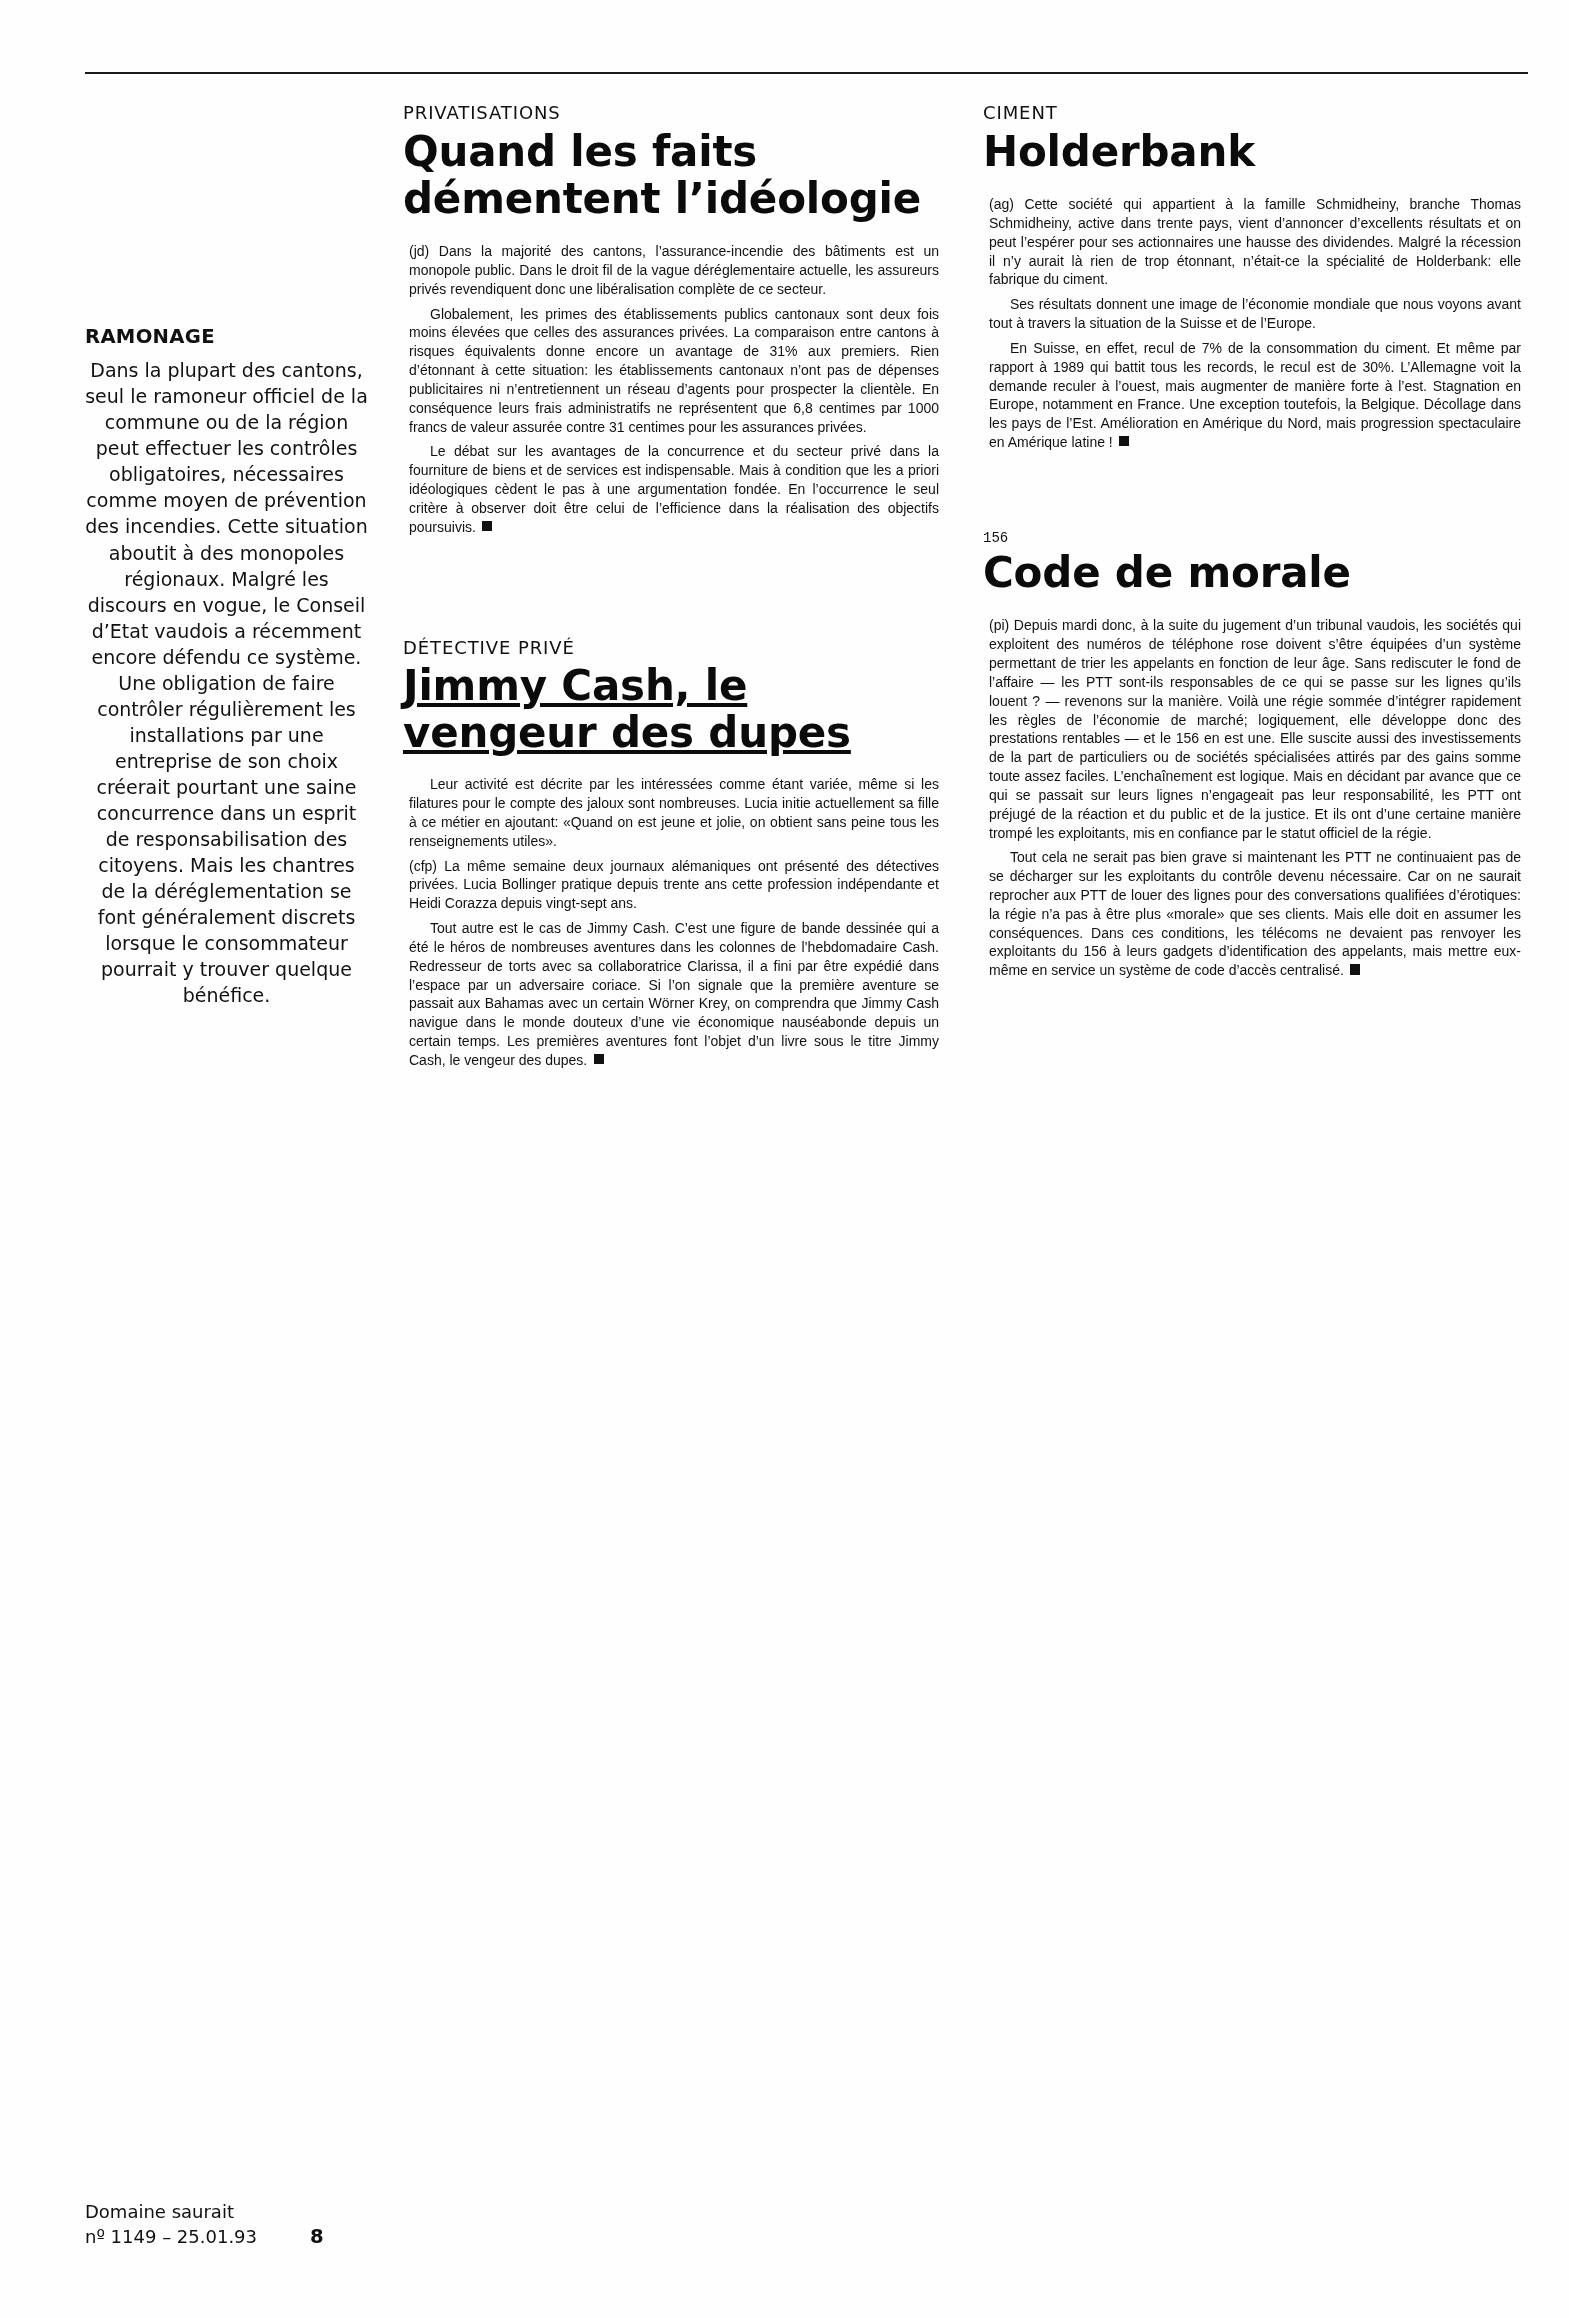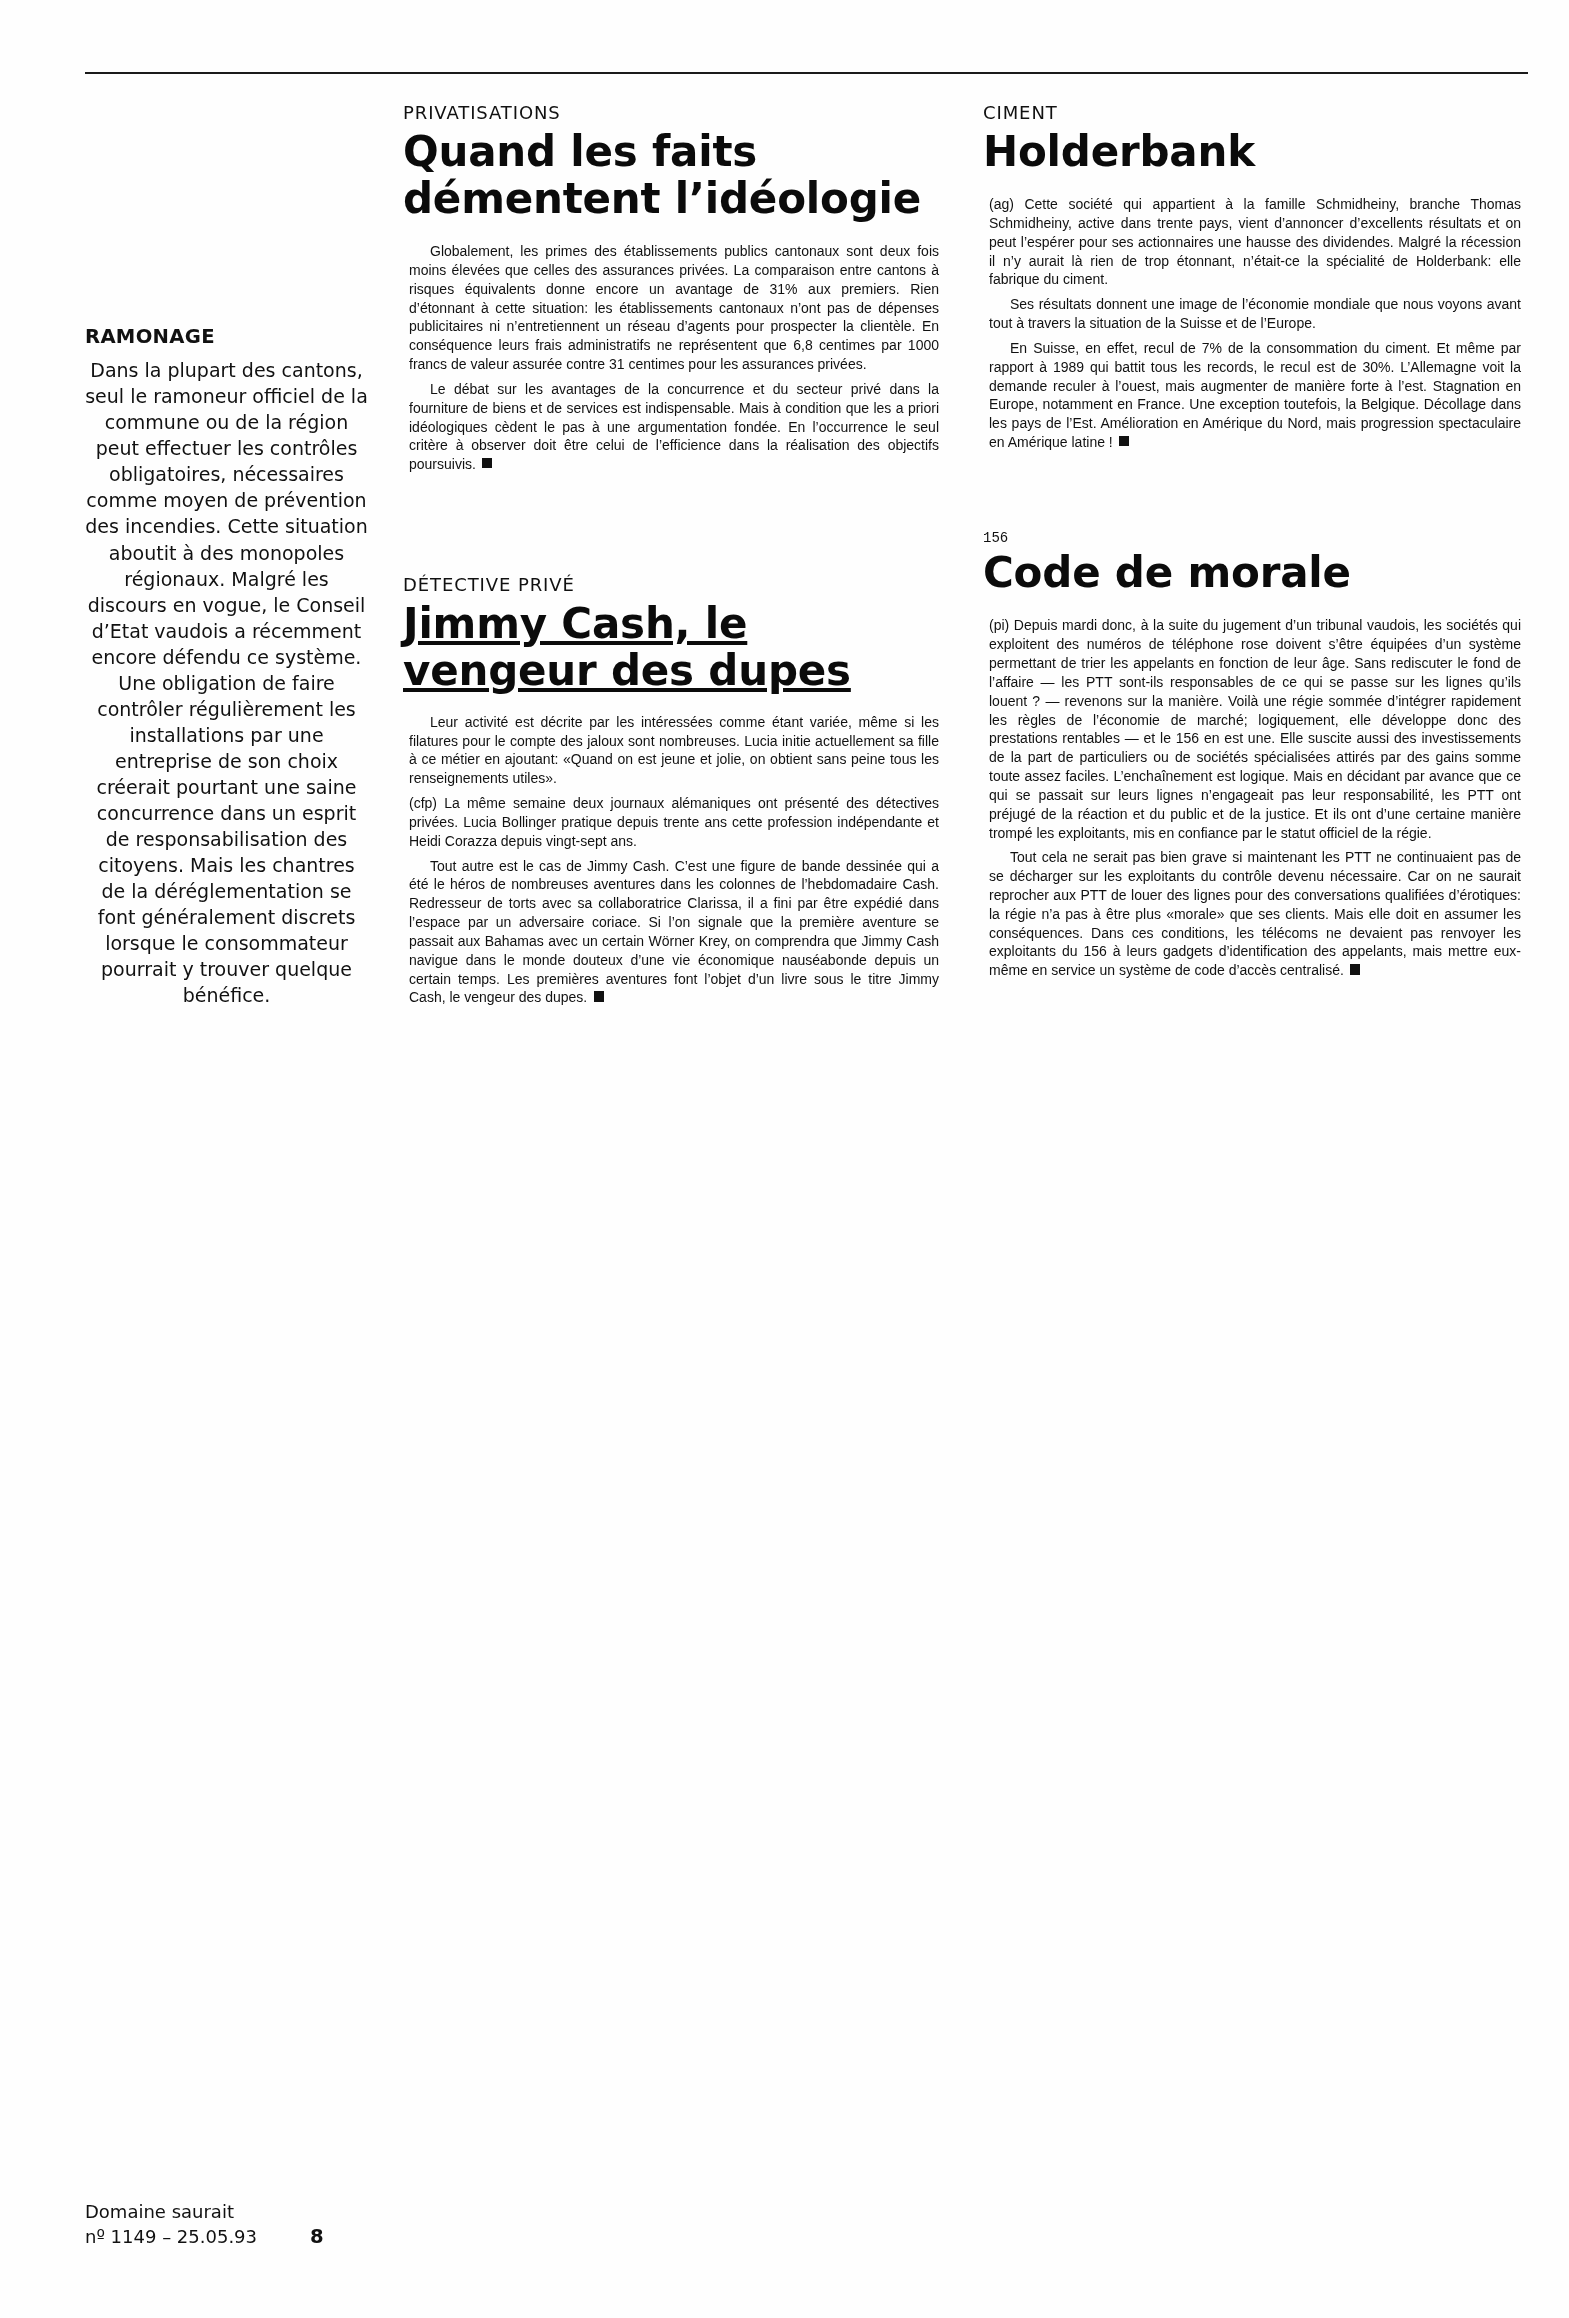--- a/index.html
+++ b/index.html
@@ -148,20 +148,21 @@
   <div class="col-left">
     <div class="sidebar-kicker">RAMONAGE</div>
     <div class="sidebar-body">Dans la plupart des cantons, seul le ramoneur officiel de la commune ou de la région peut effectuer les contrôles obligatoires, nécessaires comme moyen de prévention des incendies. Cette situation aboutit à des monopoles régionaux. Malgré les discours en vogue, le Conseil d’Etat vaudois a récemment encore défendu ce système. Une obligation de faire contrôler régulièrement les installations par une entreprise de son choix créerait pourtant une saine concurrence dans un esprit de responsabilisation des citoyens. Mais les chantres de la déréglementation se font généralement discrets lorsque le consommateur pourrait y trouver quelque bénéfice.</div>
   </div>
 
   <div class="col-mid">
 
     <div>
       <div class="kicker">PRIVATISATIONS</div>
       <h1 class="headline">Quand les faits démentent l’idéologie</h1>
+      <p class="body">(jd) Dans la majorité des cantons, l’assurance-incendie des bâtiments est un monopole public. Dans le droit fil de la vague déréglementaire actuelle, les assureurs privés revendiquent donc une libéralisation complète de ce secteur.</p>
       <p class="body indent">Globalement, les primes des établissements publics cantonaux sont deux fois moins élevées que celles des assurances privées. La comparaison entre cantons à risques équivalents donne encore un avantage de 31% aux premiers. Rien d’étonnant à cette situation: les établissements cantonaux n’ont pas de dépenses publicitaires ni n’entretiennent un réseau d’agents pour prospecter la clientèle. En conséquence leurs frais administratifs ne représentent que 6,8 centimes par 1000 francs de valeur assurée contre 31 centimes pour les assurances privées.</p>
       <p class="body indent"><span>Le débat sur les avantages de la concurrence et du secteur privé dans la fourniture de biens et de services est indispensable. Mais à condition que les a priori idéologiques cèdent le pas à une argumentation fondée. En l’occurrence le seul critère à observer doit être celui de l’efficience dans la réalisation des objectifs poursuivis.</span><span class="sq"></span></p>
     </div>
 
     <div class="block-gap-xl"></div>
 
     <div>
       <div class="kicker">DÉTECTIVE PRIVÉ</div>
       <h1 class="headline small-gap">Jimmy Cash, le vengeur des dupes</h1>
       <p class="body indent">Leur activité est décrite par les intéressées comme étant variée, même si les filatures pour le compte des jaloux sont nombreuses. Lucia initie actuellement sa fille à ce métier en ajoutant: «Quand on est jeune et jolie, on obtient sans peine tous les renseignements utiles».</p>
@@ -188,19 +189,19 @@
       <h1 class="headline">Code de morale</h1>
       <p class="body">(pi) Depuis mardi donc, à la suite du jugement d’un tribunal vaudois, les sociétés qui exploitent des numéros de téléphone rose doivent s’être équipées d’un système permettant de trier les appelants en fonction de leur âge. Sans rediscuter le fond de l’affaire — les PTT sont-ils responsables de ce qui se passe sur les lignes qu’ils louent ? — revenons sur la manière. Voilà une régie sommée d’intégrer rapidement les règles de l’économie de marché; logiquement, elle développe donc des prestations rentables — et le 156 en est une. Elle suscite aussi des investissements de la part de particuliers ou de sociétés spécialisées attirés par des gains somme toute assez faciles. L’enchaînement est logique. Mais en décidant par avance que ce qui se passait sur leurs lignes n’engageait pas leur responsabilité, les PTT ont préjugé de la réaction et du public et de la justice. Et ils ont d’une certaine manière trompé les exploitants, mis en confiance par le statut officiel de la régie.</p>
       <p class="body indent"><span>Tout cela ne serait pas bien grave si maintenant les PTT ne continuaient pas de se décharger sur les exploitants du contrôle devenu nécessaire. Car on ne saurait reprocher aux PTT de louer des lignes pour des conversations qualifiées d’érotiques: la régie n’a pas à être plus «morale» que ses clients. Mais elle doit en assumer les conséquences. Dans ces conditions, les télécoms ne devaient pas renvoyer les exploitants du 156 à leurs gadgets d’identification des appelants, mais mettre eux-même en service un système de code d’accès centralisé.</span><span class="sq"></span></p>
     </div>
 
   </div>
 
   <div class="footer">
     <div>Domaine saurait</div>
     <div class="footer-row">
-      <span class="footer-issue">nº 1149 – 25.05.93</span>
+      <span class="footer-issue">nº 1149 – 25.01.93</span>
       <span class="footer-page">8</span>
     </div>
   </div>
 
 </div>
 
 
 </body></html>

